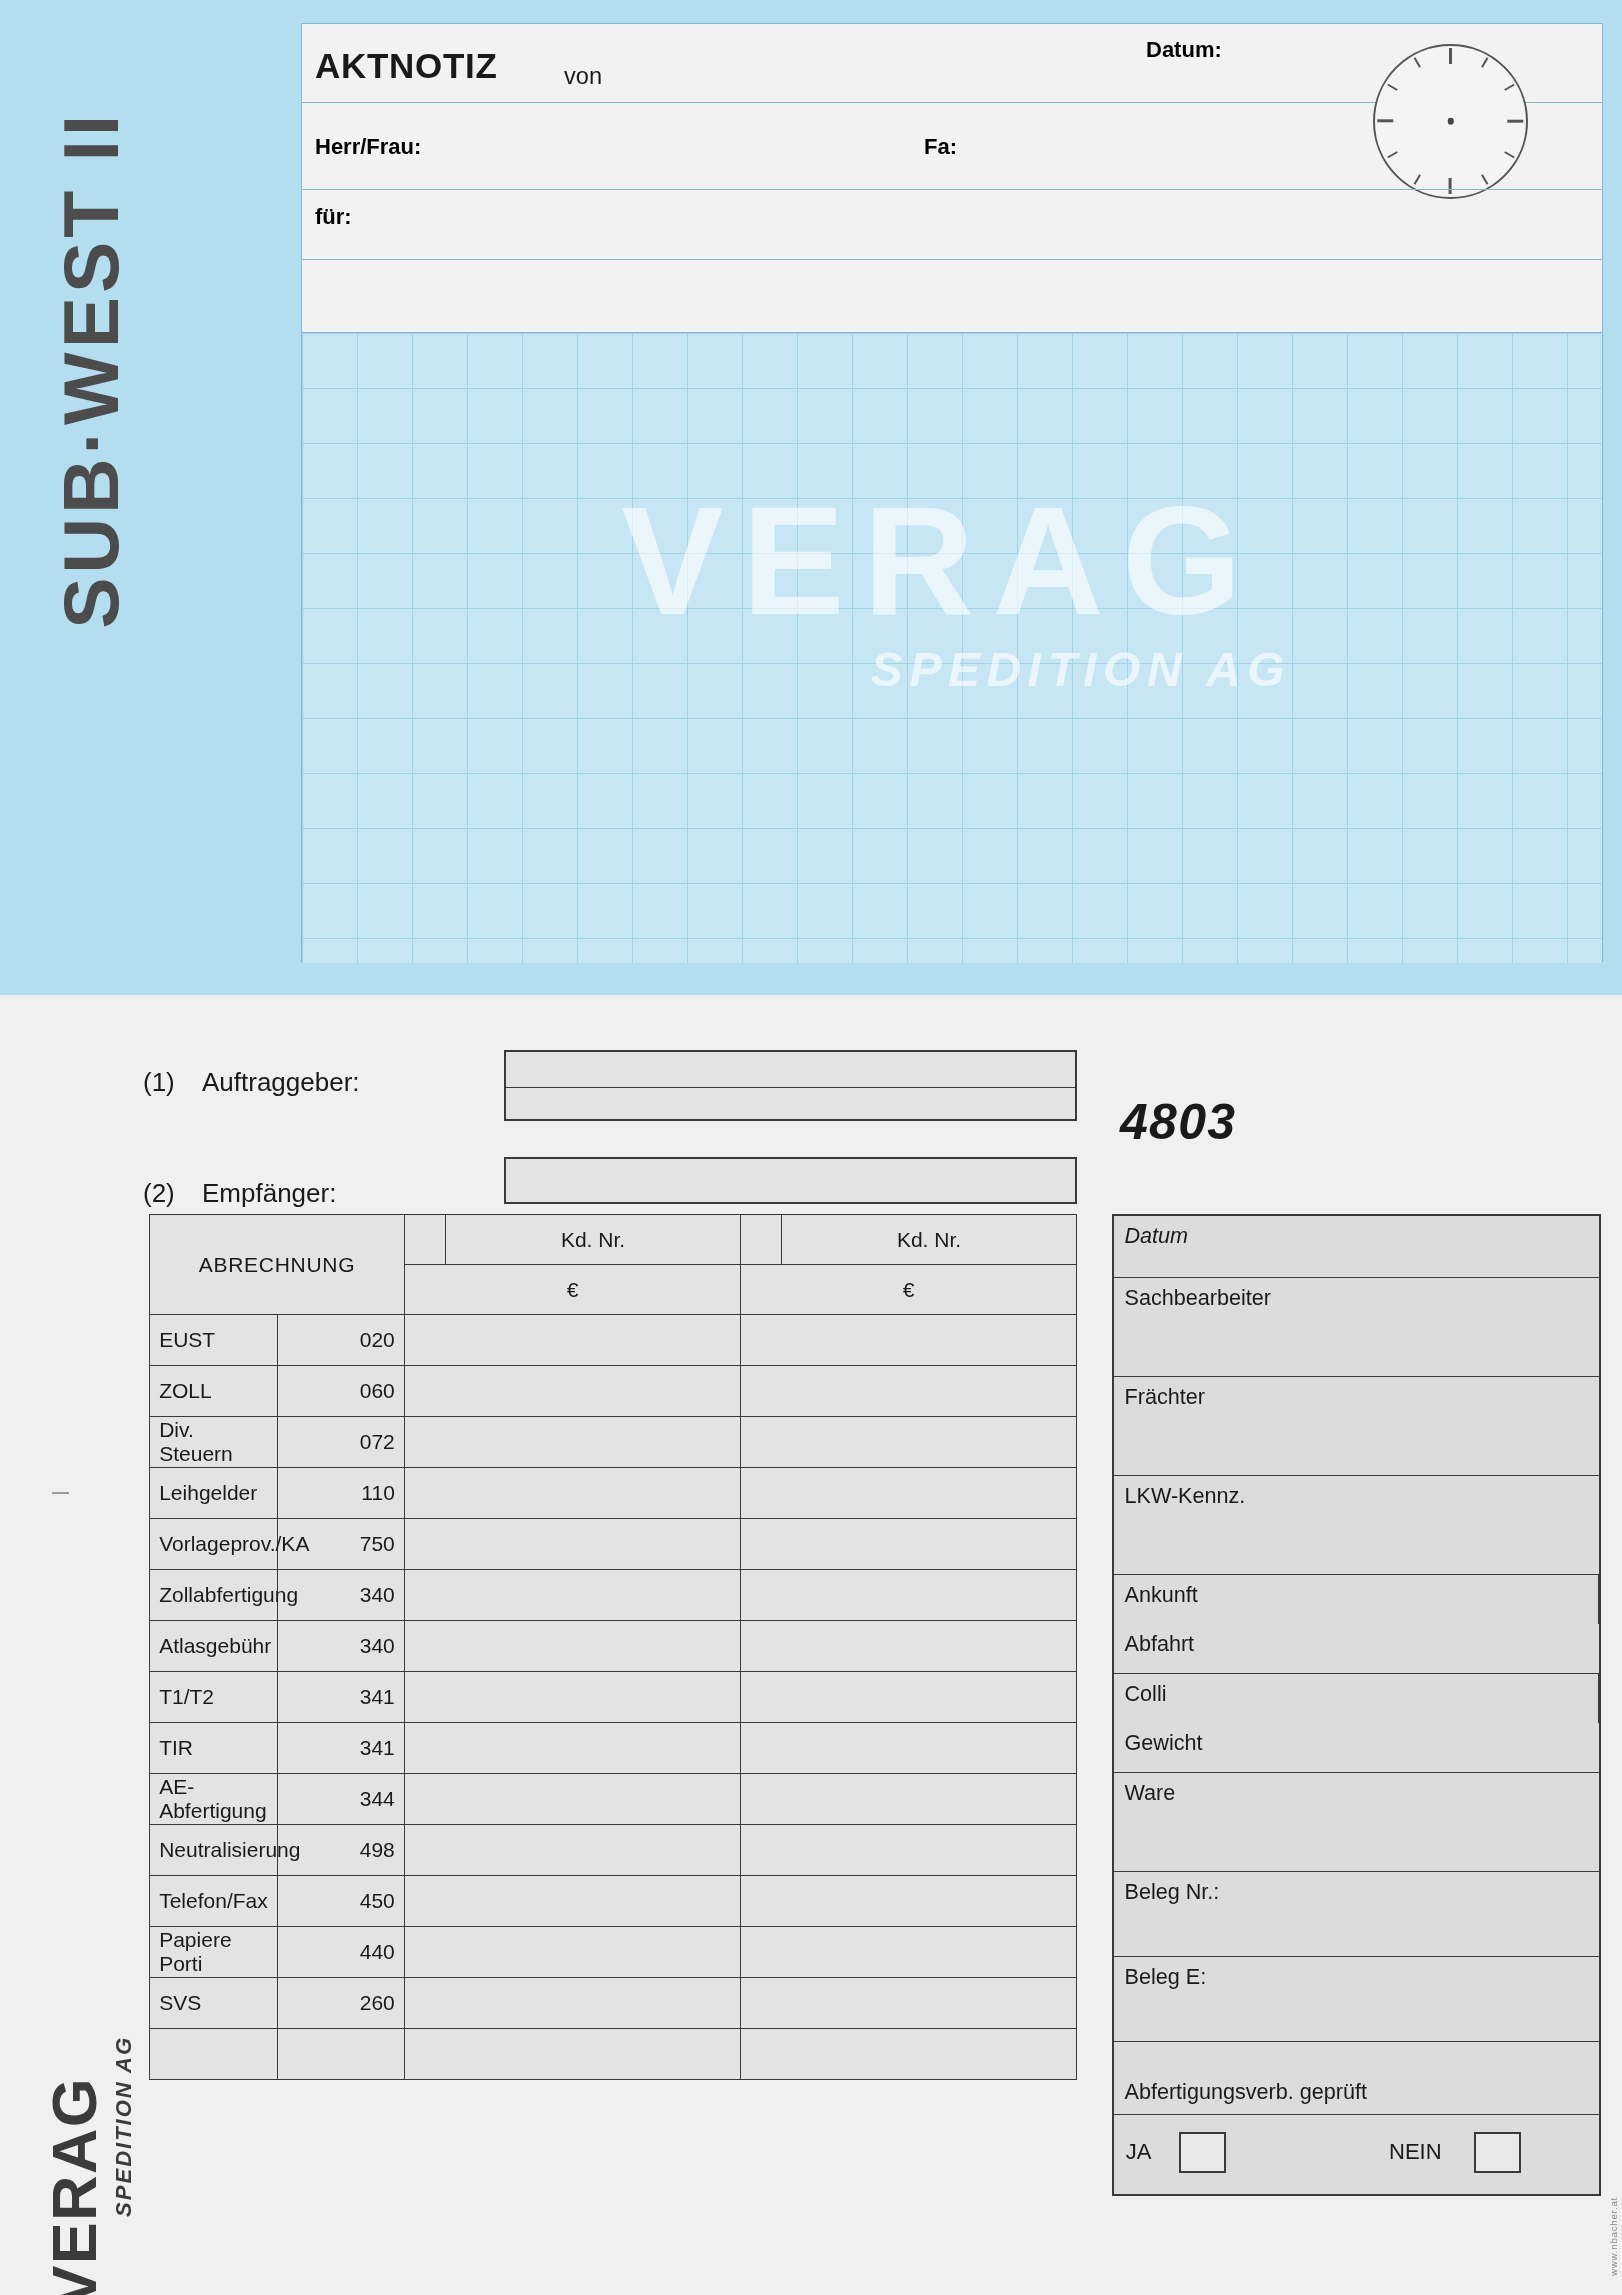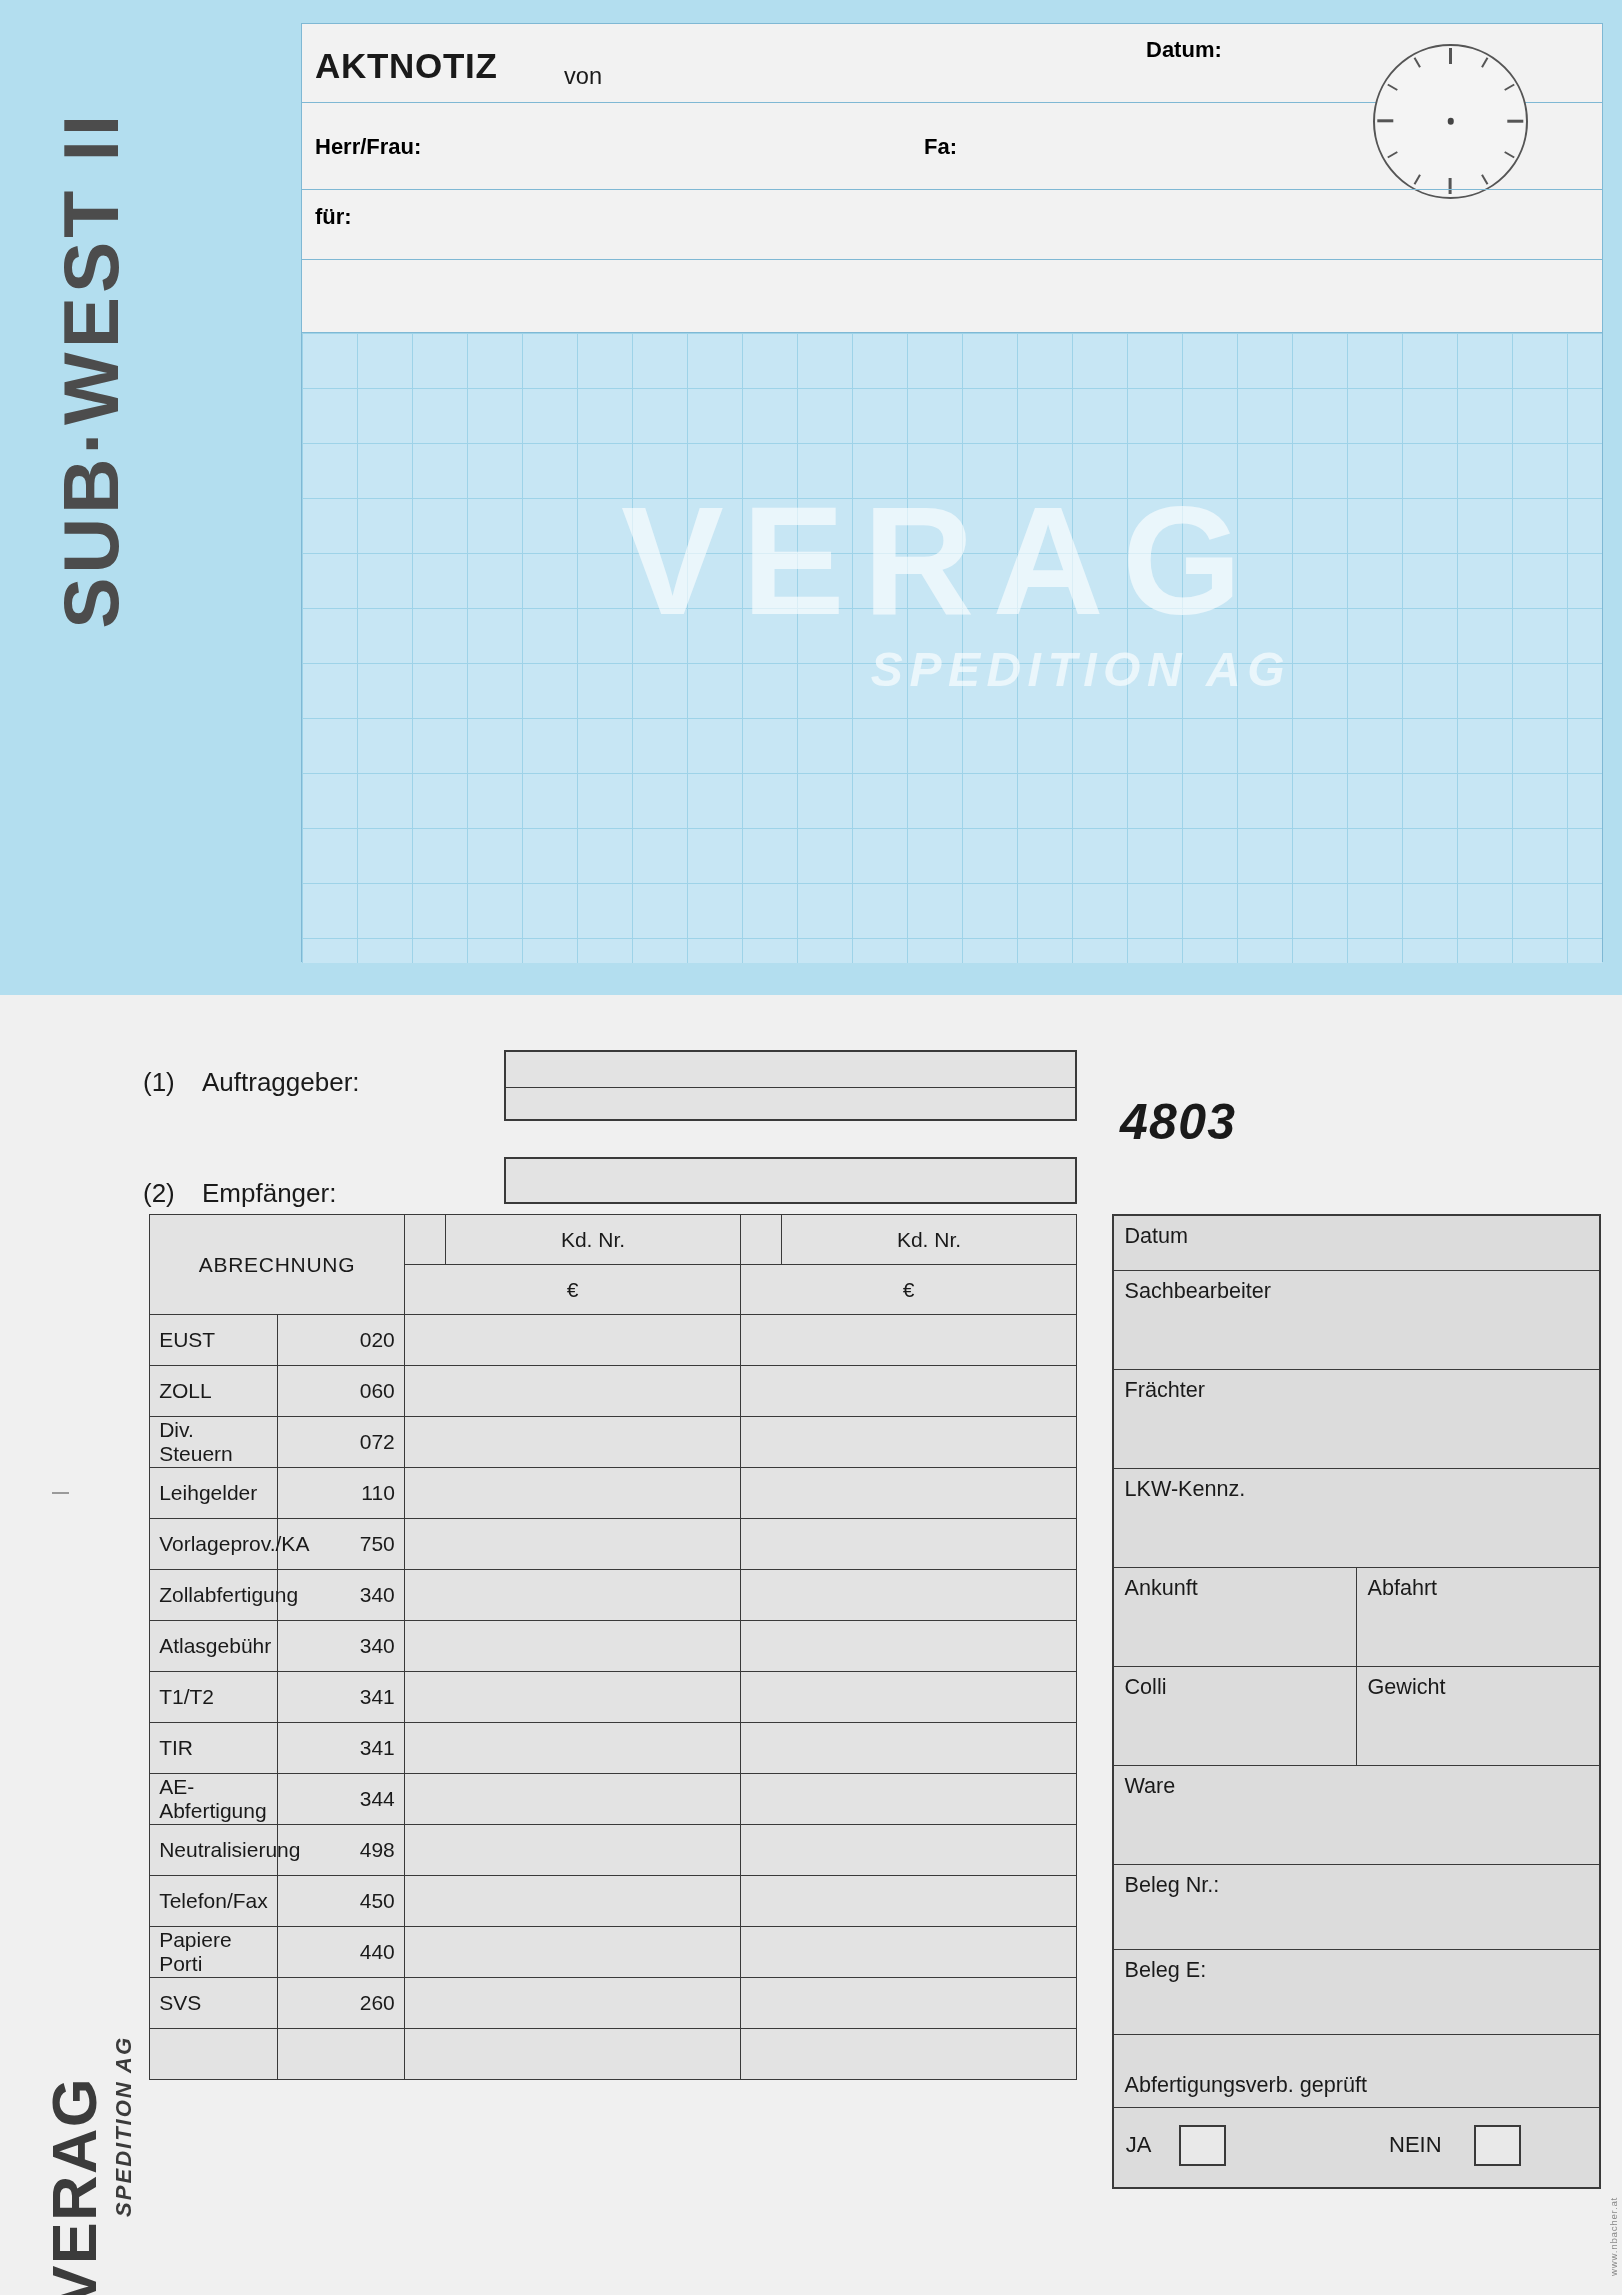--- a/index.html
+++ b/index.html
@@ -326,24 +326,24 @@
     box-sizing: border-box;
     position: relative;
   }
   .ip-row:last-child { border-bottom: none; }
   .ip-label {
     font-size: 21.6px;
     padding: 6.5px 0 0 10.5px;
     color: #1a1a1a;
     display: block;
   }
-  .ip-h-80 { height: 55px; }
+  .ip-h-80 { height: 62px; font-style: italic; }
   .ip-h-110 { height: 99px; }
   .ip-h-95 { height: 85px; }
-  .ip-split { display: flex; }
+  .ip-split { display: flex; flex-direction: column; }
   .ip-split > div {
     flex: 1;
     position: relative;
     box-sizing: border-box;
   }
   .ip-split > div:first-child {
     border-right: 1.3px solid #3a3a3a;
   }
   .ip-jn {
     height: 79px;

